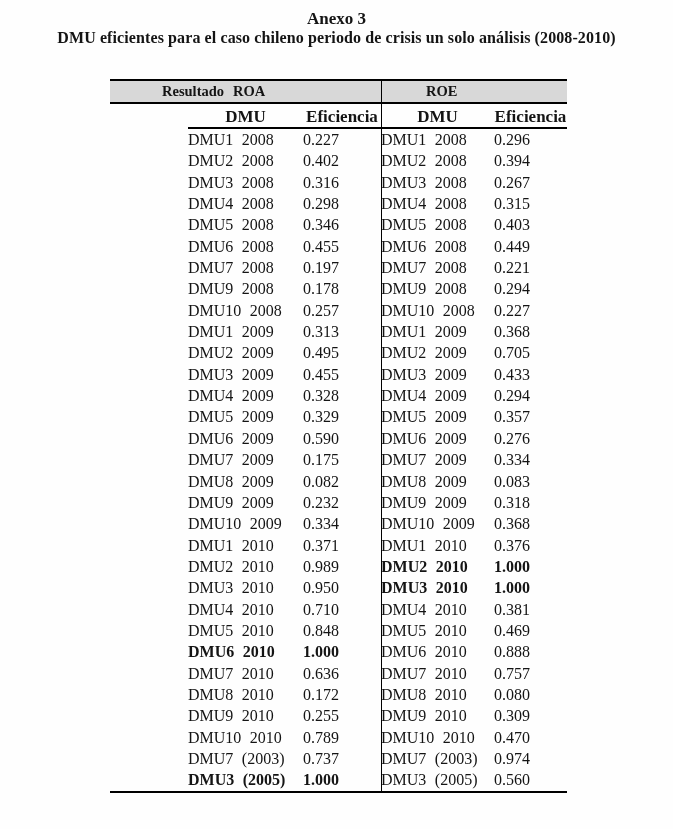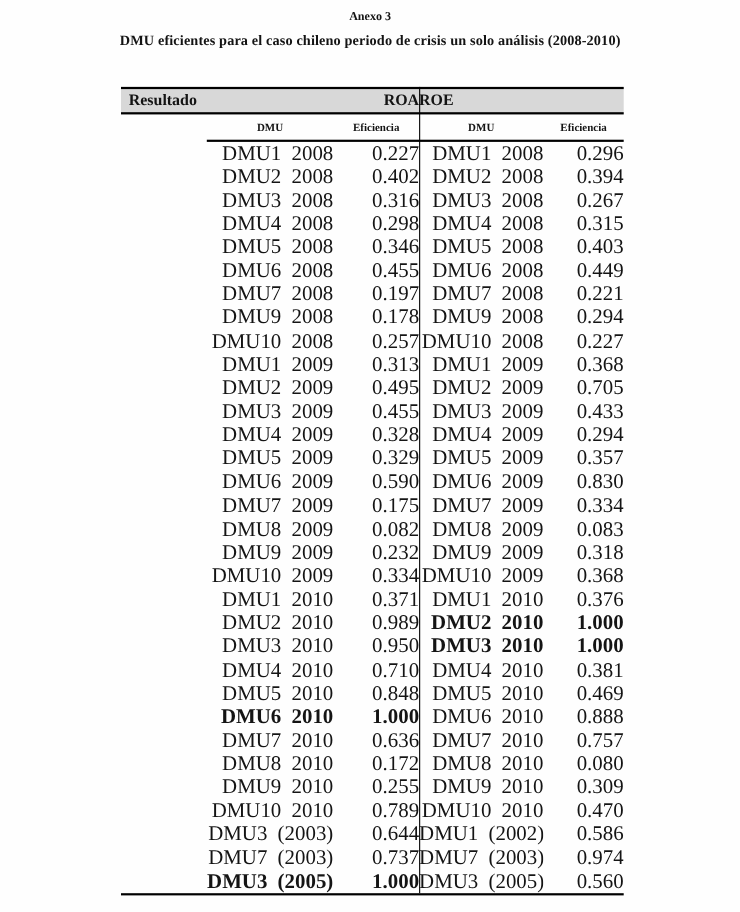--- a/index.html
+++ b/index.html
@@ -11,61 +11,61 @@
   .page{
     position:relative;
     width:673px;height:829px;
     background:#fefefe;
     font-family:"Liberation Serif","DejaVu Serif",serif;
     color:var(--ink);
     overflow:hidden;
   }
   .title{
     position:absolute;top:9px;left:0;width:673px;
-    text-align:center;font-size:11px;font-weight:bold;
+    text-align:center;font-size:17px;font-weight:bold;
   }
   .subtitle{
     position:absolute;top:29px;left:0;width:673px;
-    text-align:center;font-size:13px;font-weight:bold;
+    text-align:center;font-size:16px;font-weight:bold;
     letter-spacing:0.1px;
   }
   .tbl{
     position:absolute;left:110px;top:79px;width:457px;
     border-bottom:2px solid var(--line);
   }
   
   .divider{
     position:absolute;left:270.5px;top:0;bottom:0;width:1.6px;
     background:var(--line);
   }
   .header-row{
     display:grid;grid-template-columns:78px 193px 186px;
     background:var(--header-bg);
     border-top:2px solid var(--line);
     border-bottom:2px solid var(--line);
     height:21px;line-height:21px;
-    font-weight:bold;font-size:14.5px;
+    font-weight:bold;font-size:14.5px;padding-left:45px;
   }
   .cell-resultado{padding-left:7px;}
-  .cell-roa{text-align:right;}
+  .cell-roa{text-align:left;}
   .cell-roe{padding-right:21px;}
   .subheader-row{
     position:relative;
     display:grid;grid-template-columns:78px 115px 78px 113px 73px;
     height:25px;line-height:25px;
-    font-weight:bold;font-size:10px;text-align:center;
+    font-weight:bold;font-size:17px;text-align:center;
   }
   .subheader-row::after{
     content:"";position:absolute;left:78px;right:0;bottom:0;height:1.6px;
     background:var(--line);
   }
   .tbody .row{
     display:grid;grid-template-columns:78px 115px 78px 113px 73px;
     height:21.35px;line-height:21.35px;
-    font-size:19px;text-align:right;
+    font-size:16px;text-align:left;
   }
   .cell{white-space:nowrap;overflow:hidden;}
   .dmu{word-spacing:4.5px;}
   .b{font-weight:bold;}
 </style>
 </head>
 <body>
 
 <div class="page">
 
@@ -200,21 +200,21 @@
     <div class="cell">0.329</div>
     <div class="cell dmu">DMU5 2009</div>
     <div class="cell">0.357</div>
   </div>
 
   <div class="row">
     <div class="cell"></div>
     <div class="cell dmu">DMU6 2009</div>
     <div class="cell">0.590</div>
     <div class="cell dmu">DMU6 2009</div>
-    <div class="cell">0.830</div>
+    <div class="cell">0.276</div>
   </div>
 
   <div class="row">
     <div class="cell"></div>
     <div class="cell dmu">DMU7 2009</div>
     <div class="cell">0.175</div>
     <div class="cell dmu">DMU7 2009</div>
     <div class="cell">0.334</div>
   </div>
 
@@ -315,27 +315,20 @@
   </div>
 
   <div class="row">
     <div class="cell"></div>
     <div class="cell dmu">DMU10 2010</div>
     <div class="cell">0.789</div>
     <div class="cell dmu">DMU10 2010</div>
     <div class="cell">0.470</div>
   </div>
 
-  <div class="row">
-    <div class="cell"></div>
-    <div class="cell dmu">DMU3 (2003)</div>
-    <div class="cell">0.644</div>
-    <div class="cell dmu">DMU1 (2002)</div>
-    <div class="cell">0.586</div>
-  </div>
 
   <div class="row">
     <div class="cell"></div>
     <div class="cell dmu">DMU7 (2003)</div>
     <div class="cell">0.737</div>
     <div class="cell dmu">DMU7 (2003)</div>
     <div class="cell">0.974</div>
   </div>
 
   <div class="row">

